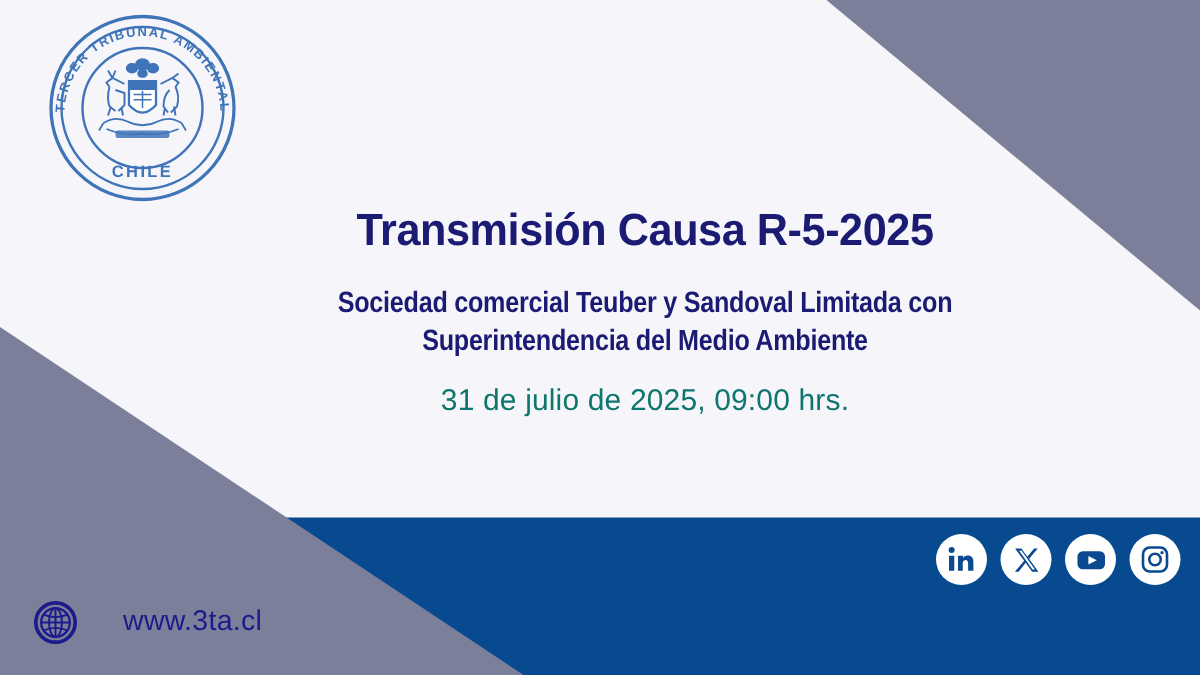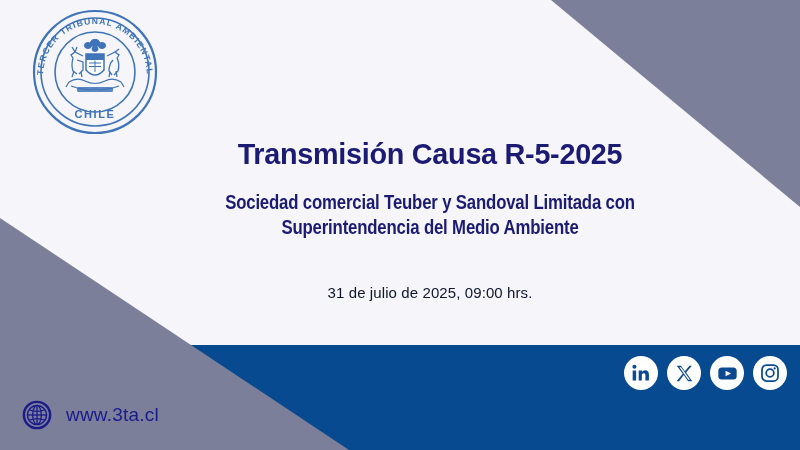--- a/index.html
+++ b/index.html
@@ -36,42 +36,42 @@
   }
   #subtitle {
     margin-top:20px;
     font-size:19.5px; font-weight:600; color:#1b1b73;
     line-height:1.28; letter-spacing:-0.2px;
     transform:scaleX(0.86); transform-origin:center;
     white-space:nowrap;
   }
   #subtitle .line { display:block; }
   #datetime {
-    margin-top:44px;
-    font-size:15px; font-weight:400; color:#0f172a;
+    margin-top:16px;
+    font-size:20px; font-weight:400; color:#0f766e;
     letter-spacing:0.1px;
   }
 
   
   #social {
     position:absolute; left:624px; top:356px;
     display:flex; gap:9px; align-items:center;
   }
   .social-btn {
     width:34px; height:34px; border-radius:50%;
     background:#ffffff;
     display:flex; align-items:center; justify-content:center;
     cursor:pointer;
   }
   .social-btn svg { display:block; }
 
   
   #website {
     position:absolute; left:22px; top:400px;
-    display:flex; align-items:center; gap:14px;
+    display:flex; align-items:center; gap:30px;
     cursor:pointer;
     text-align:center;
   }
   #globe-icon { width:30px; height:30px; display:block; }
   #website-url {
     font-size:19px; color:#1b1b8c; font-weight:400;
     letter-spacing:0.2px;
   }
 </style>
 </head>

